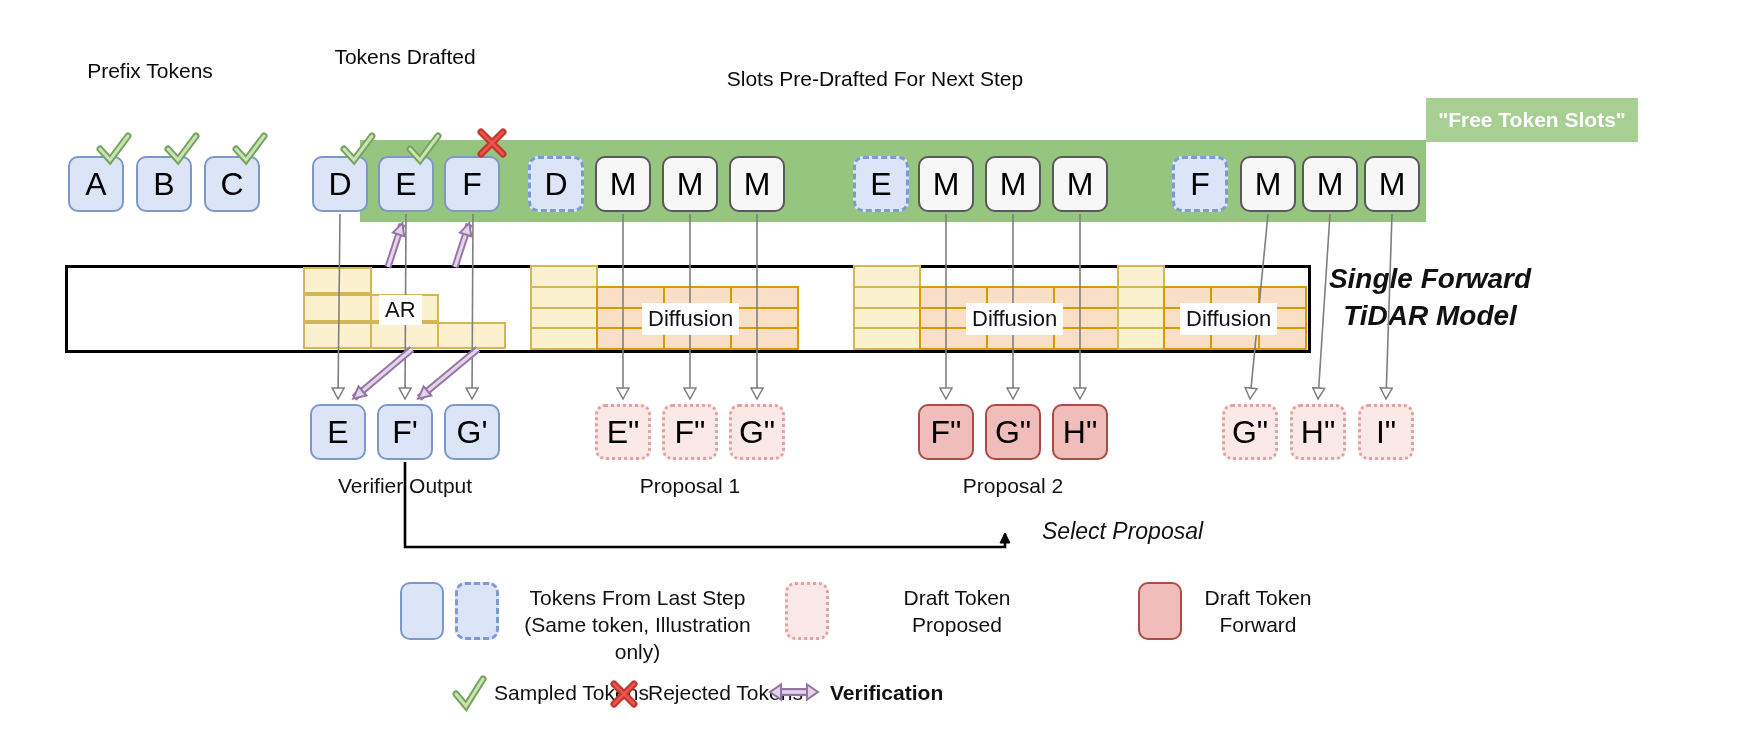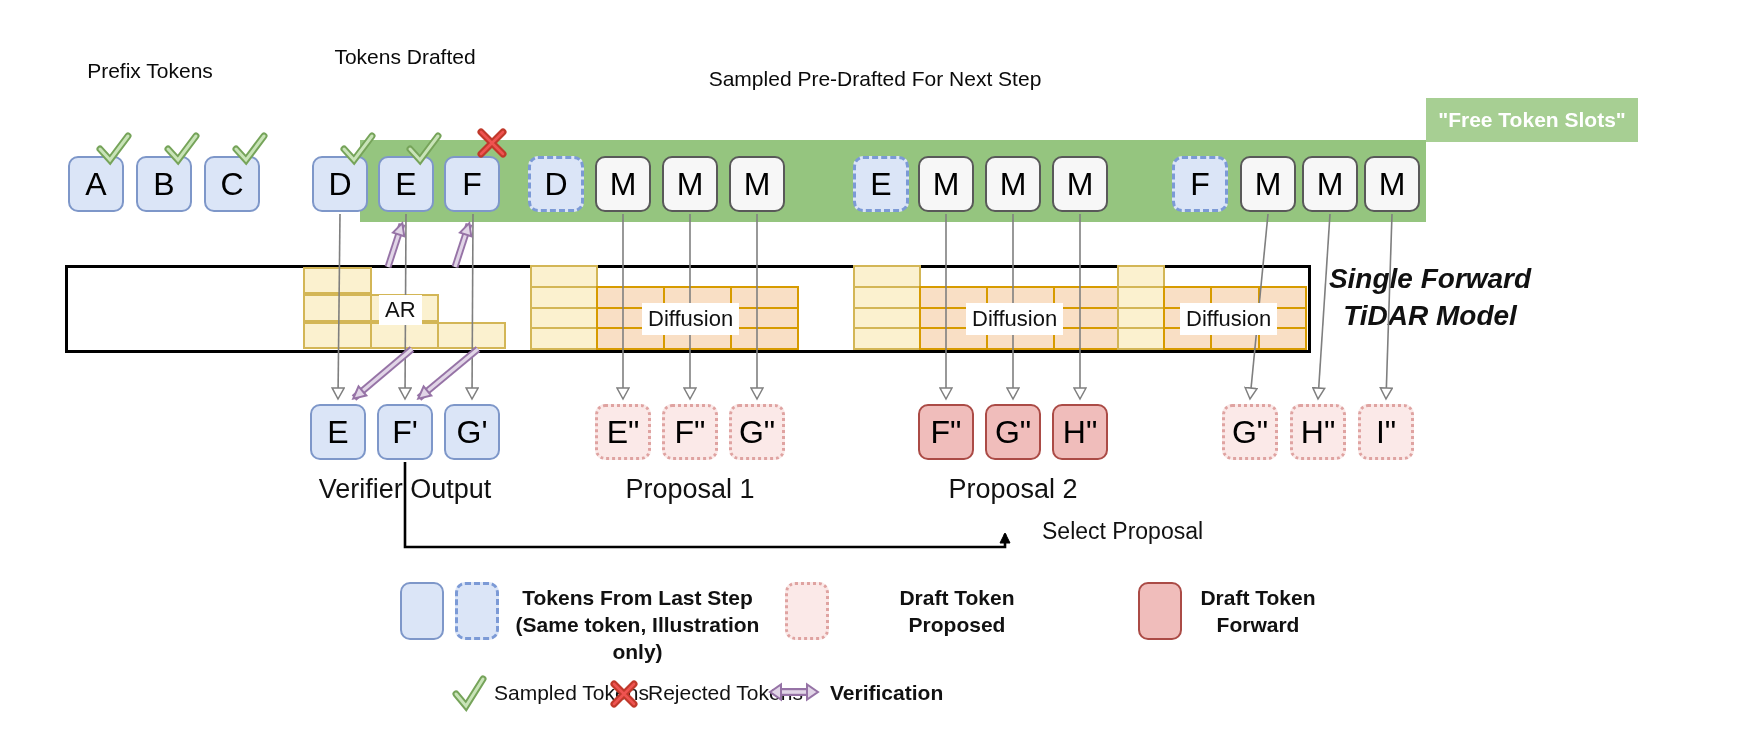--- a/index.html
+++ b/index.html
@@ -23,43 +23,43 @@
           font-size:22px;padding:1px 6px;}
   .tok{position:absolute;width:56px;height:56px;top:156px;border-radius:10px;display:flex;align-items:center;
        justify-content:center;font-size:32px;z-index:5;box-sizing:border-box;color:#000;}
   .b{background:#dbe5f7;border:2.5px solid #7e97c9;}
   .bd{background:#dbe5f7;border:3px dashed #7c9ad6;}
   .m{background:#f7f7f7;border:2.5px solid #595959;}
   .out{top:404px;background:#dbe5f7;border:2.5px solid #7e97c9;}
   .pp{top:404px;background:#fbe9e8;border:3px dotted #dfa3a1;}
   .ps{top:404px;background:#f0bdbb;border:2.5px solid #ab4b46;}
   .mark{position:absolute;z-index:6;}
-  .slabel{position:absolute;top:474px;width:220px;text-align:center;font-size:27px;z-index:4;}
+  .slabel{position:absolute;top:474px;width:220px;text-align:center;font-size:21px;z-index:4;}
   .tidar{position:absolute;left:1310px;top:260px;width:240px;text-align:center;font-size:28px;
          font-weight:bold;font-style:italic;line-height:37px;z-index:2;}
-  .selectp{position:absolute;left:1042px;top:518px;font-size:23px;z-index:4;}
+  .selectp{position:absolute;left:1042px;top:518px;font-size:23px;font-style:italic;z-index:4;}
   .swatch{position:absolute;width:44px;height:58px;border-radius:10px;box-sizing:border-box;}
   .sw-b{background:#dbe5f7;border:2.5px solid #7e97c9;}
   .sw-bd{background:#dbe5f7;border:3px dashed #7c9ad6;}
   .sw-pp{background:#fbe9e8;border:3px dotted #dfa3a1;}
   .sw-ps{background:#f0bdbb;border:2.5px solid #ab4b46;}
-  .ltext{position:absolute;text-align:center;font-size:21px;line-height:27px;font-weight:bold;}
+  .ltext{position:absolute;text-align:center;font-size:21px;line-height:27px;}
   .ltext2{position:absolute;font-size:21px;}
   svg.overlay{position:absolute;left:0;top:0;z-index:3;pointer-events:none;}
 </style>
 </head>
 <body>
 
 <div class="stage">
 
   <div class="hdr" style="left:40px;top:58px;width:220px;">Prefix Tokens</div>
   <div class="hdr" style="left:295px;top:44px;width:220px;">
     <div>Tokens Drafted</div>
   </div>
-  <div class="hdr" style="left:655px;top:66px;width:440px;">Sampled Pre-Drafted For Next Step</div>
+  <div class="hdr" style="left:655px;top:66px;width:440px;">Slots Pre-Drafted For Next Step</div>
   <div class="freeslots">"Free Token Slots"</div>
 
   <div class="band"></div>
 
   <div class="mband"></div>
 
   <div class="arrow-row" style="left:305px;top:267px;width:67px;height:27px;">
       <div></div>
     </div>
   <div class="arrow-row" style="left:305px;top:294px;width:134px;height:28px;">

